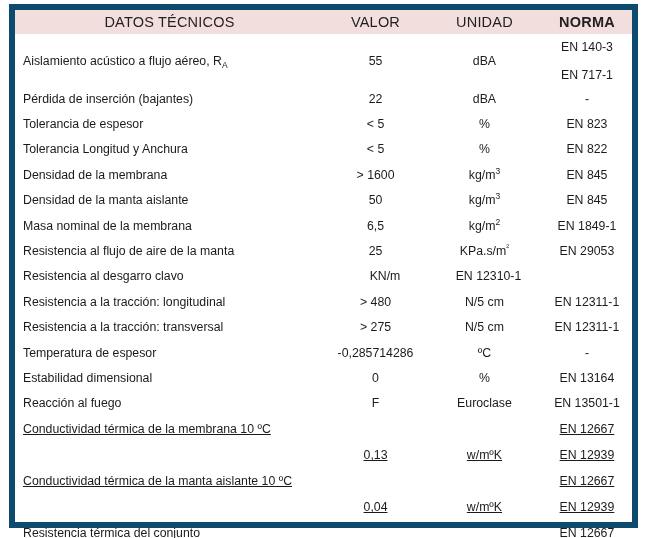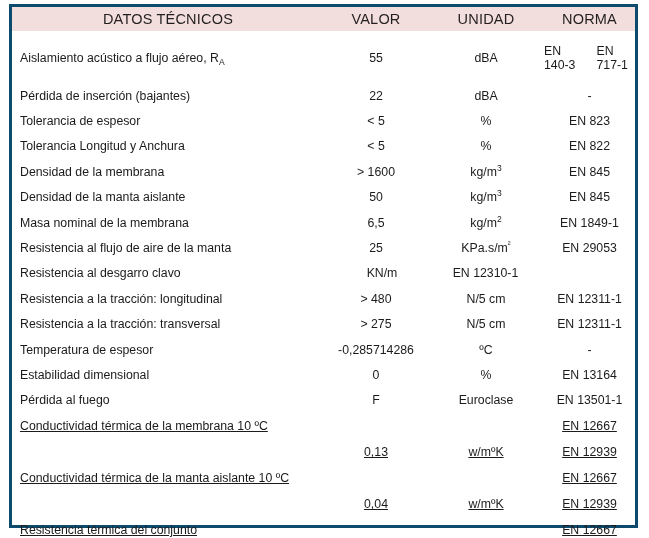--- a/index.html
+++ b/index.html
@@ -13,41 +13,41 @@
     font-family: "Liberation Sans", sans-serif;
     color: #1b1b1b;
     overflow: hidden;
   }
   #table-frame {
     position: absolute;
     left: 9px;
     top: 4px;
     width: 629px;
     height: 524px;
-    border: 3px solid #0c4a6e;
+    border: 6px solid #0c4a6e;
     box-sizing: border-box;
     background: #ffffff;
   }
   #header-row {
     display: flex;
     align-items: center;
     height: 24px;
     background: #f3dede;
   }
   .h-cell {
     font-size: 14.5px;
     letter-spacing: 0.2px;
     text-align: center;
     color: #231f20;
     white-space: nowrap;
   }
   .c-desc  { width: 312px; }
   .c-val   { width: 104px; }
   .c-unit  { width: 116px; }
-  .c-norma { width: 91px; }
+  .c-norma { width: 91px; font-weight: bold; }
 
   #body-rows {
     padding-top: 2px;
   }
   .row {
     display: flex;
     align-items: center;
     font-size: 12.3px;
     color: #1b1b1b;
   }
@@ -71,20 +71,21 @@
   .row-simple { height: 25.4px; }
 
   
   .row-dual {
     height: 50px;
     align-items: center;
   }
   .norma-stack {
     width: 91px;
     display: flex;
+    flex-direction: column;
     justify-content: center;
     align-items: center;
     gap: 14px;
   }
 
   
   .row-split {
     display: block;
     height: 52px;
     position: relative;
@@ -197,21 +198,21 @@
         <div class="unit">ºC</div>
         <div class="norma">-</div>
       </div>
       <div class="row row-simple">
         <div class="desc">Estabilidad dimensional</div>
         <div class="val">0</div>
         <div class="unit">%</div>
         <div class="norma">EN 13164</div>
       </div>
       <div class="row row-simple">
-        <div class="desc">Pérdida al fuego</div>
+        <div class="desc">Reacción al fuego</div>
         <div class="val">F</div>
         <div class="unit">Euroclase</div>
         <div class="norma">EN 13501-1</div>
       </div>
       <div class="row row-split">
         <div class="line-top">
           <div class="desc-wide">Conductividad térmica de la membrana 10 ºC</div>
           <div class="val"></div>
           <div class="unit"></div>
           <div class="norma">EN 12667</div>

